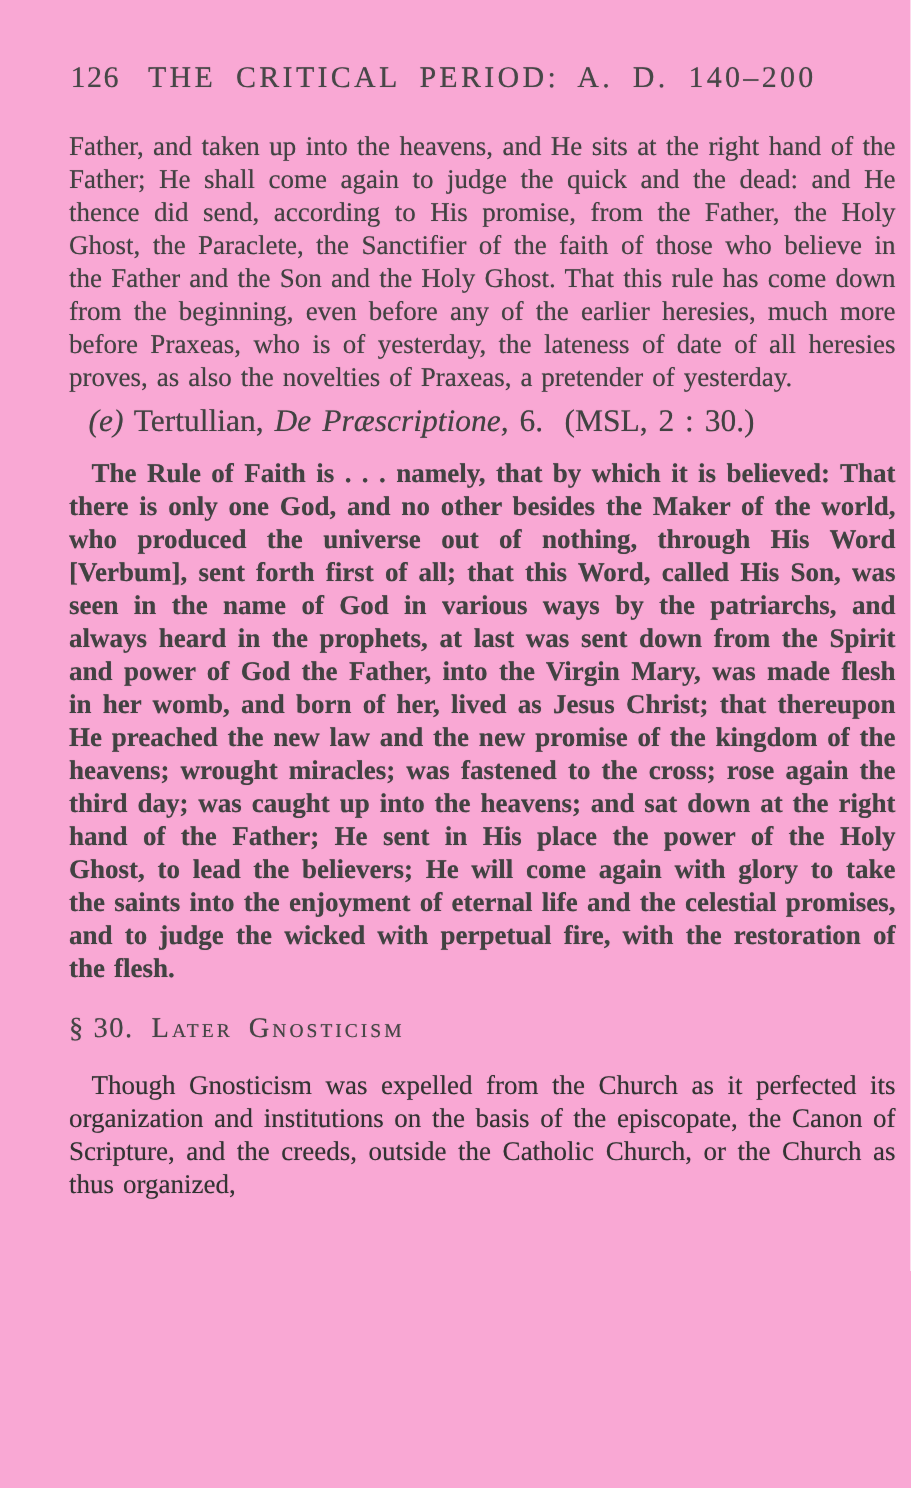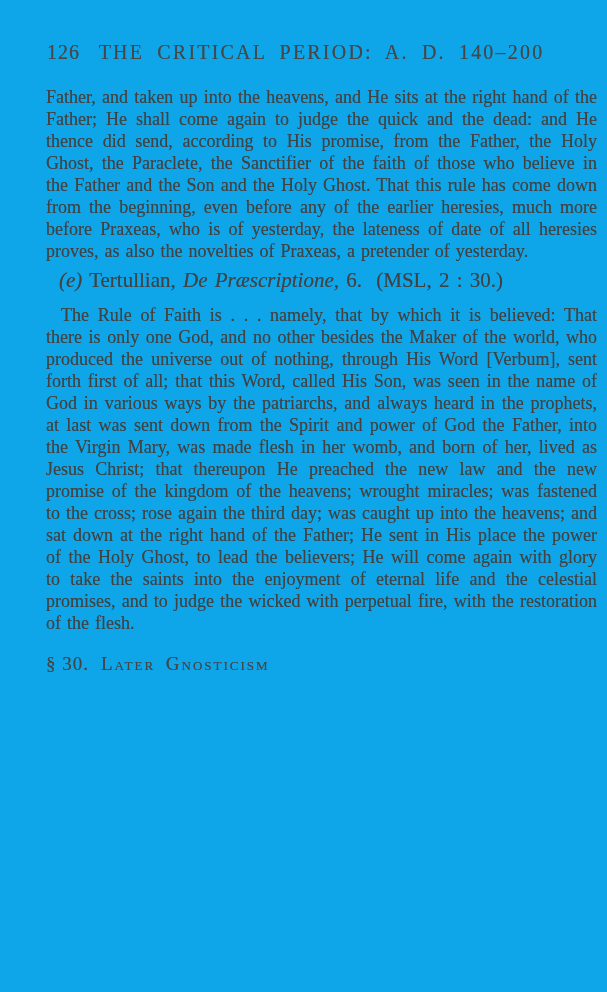--- a/index.html
+++ b/index.html
@@ -6,21 +6,21 @@
     margin: 0;
     padding: 0;
     background: #ffffff;
   }
   .page {
     position: relative;
     width: 607px;
     height: 992px;
     box-sizing: border-box;
     padding: 40px 10px 0 46px;
-    background: #0ea5e9;
+    background: #f9a8d4;
     overflow: hidden;
     font-family: "Liberation Serif", "DejaVu Serif", serif;
     color: #424242;
     text-shadow: 0 0 0.6px rgba(66,66,66,0.55);
   }
   .running-head {
     position: relative;
     height: 24px;
     line-height: 24px;
     text-align: center;
@@ -42,21 +42,21 @@
   }
   .body-par {
     margin: 0;
     font-size: 18px;
     line-height: 22px;
     text-align: justify;
     word-spacing: 1.5px;
   }
   .par-continuation { margin-top: 22px; text-indent: 0; }
   .par-indent { text-indent: 15px; }
-  .quotation { margin-top: 12px; }
+  .quotation { margin-top: 12px; font-weight: bold; }
   .citation {
     margin: 6px 0 0 0;
     padding-left: 13px;
     font-size: 21px;
     line-height: 24px;
     word-spacing: 2px;
   }
   .citation em { font-style: italic; }
   .citation-source { margin-left: 7px; }
   .section-heading {
@@ -93,14 +93,15 @@
     <span>6.</span>
     <span class="citation-source">(MSL, 2 : 30.)</span>
   </p>
 
   <p class="body-par par-indent quotation">The Rule of Faith is . . . namely, that by which it is believed: That there is only one God, and no other besides the Maker of the world, who produced the universe out of nothing, through His Word [Verbum], sent forth first of all; that this Word, called His Son, was seen in the name of God in various ways by the patriarchs, and always heard in the prophets, at last was sent down from the Spirit and power of God the Father, into the Virgin Mary, was made flesh in her womb, and born of her, lived as Jesus Christ; that thereupon He preached the new law and the new promise of the kingdom of the heavens; wrought miracles; was fastened to the cross; rose again the third day; was caught up into the heavens; and sat down at the right hand of the Father; He sent in His place the power of the Holy Ghost, to lead the believers; He will come again with glory to take the saints into the enjoyment of eternal life and the celestial promises, and to judge the wicked with perpetual fire, with the restoration of the flesh.</p>
 
   <h2 class="section-heading">
     <span class="section-number">§ 30.</span><span class="sc">Later Gnosticism</span>
   </h2>
 
+  <p class="body-par par-indent par-new-section">Though Gnosticism was expelled from the Church as it perfected its organization and institutions on the basis of the episcopate, the Canon of Scripture, and the creeds, outside the Catholic Church, or the Church as thus organized,</p>
 
 </div>
 
 </body></html>

